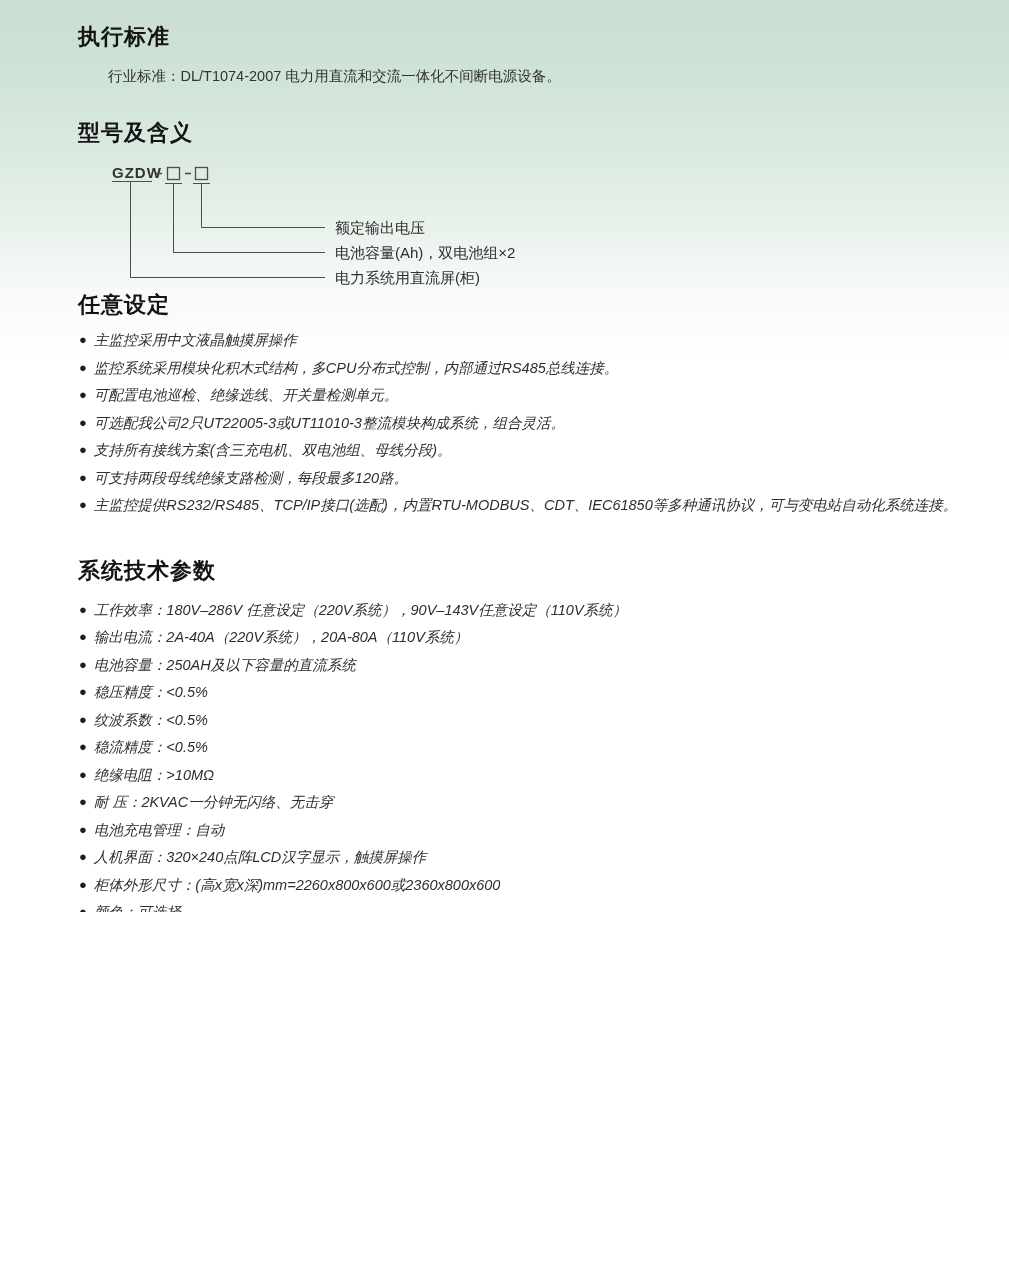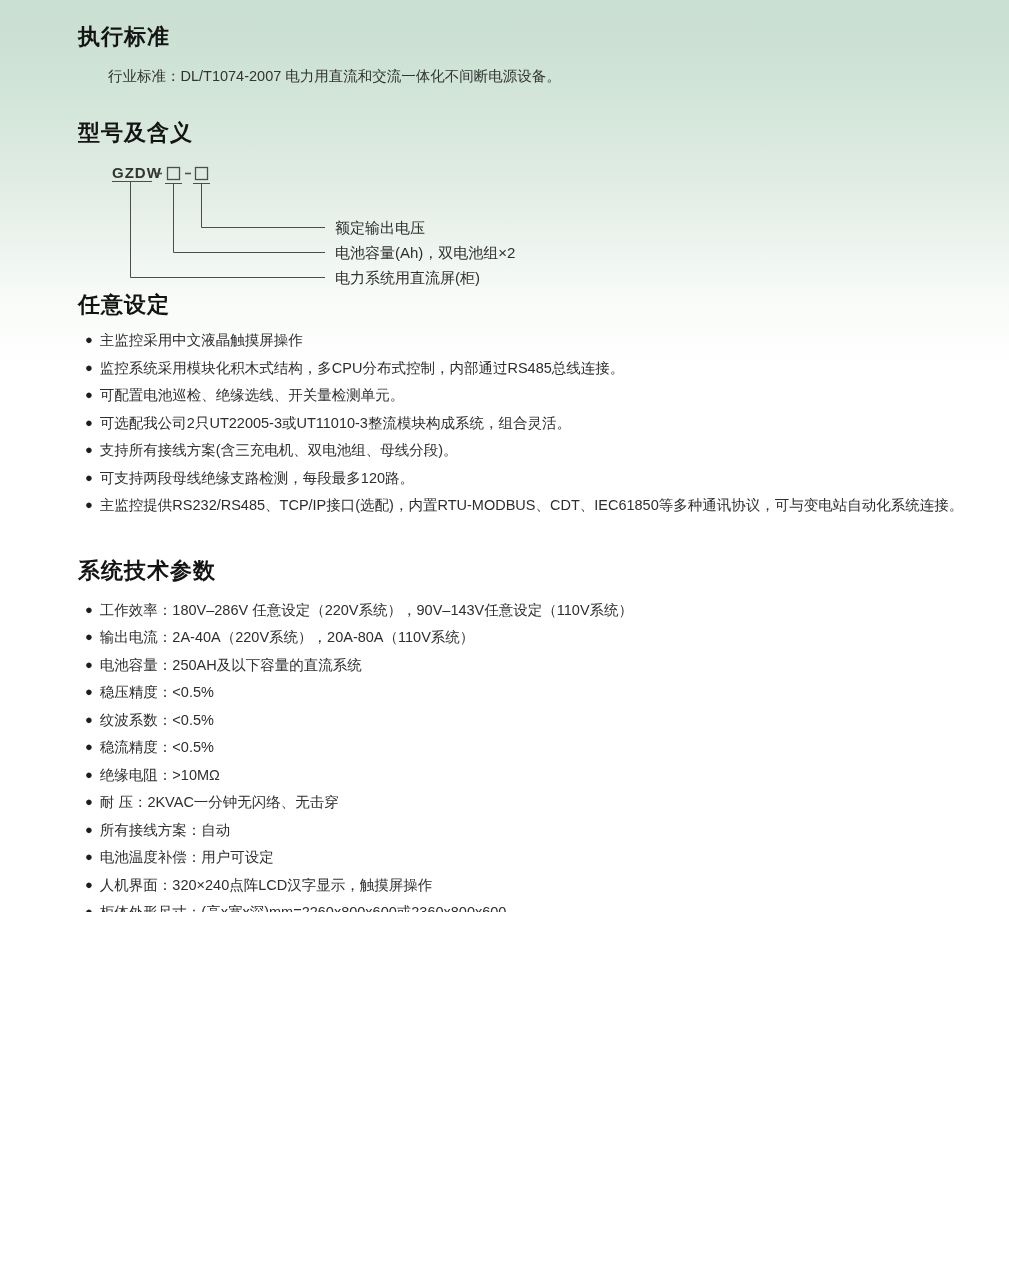--- a/index.html
+++ b/index.html
@@ -32,21 +32,21 @@
   .sec-model { }
   .sec-model h2 { margin-bottom: 18px; }
   .diagram { margin-left: 32px; height: 128px; }
   .diagram svg { display:block; }
   .diagram text { fill: #333333; font-family: "Liberation Sans", "DejaVu Sans", sans-serif; }
   .diagram .model-code { font-weight: bold; font-size: 15px; letter-spacing: 1px; }
   .diagram .dlabel { font-size: 15px; fill: #2f2f2f; }
   .sec-features { margin-bottom: 39px; }
   .sec-features h2 { margin-bottom: 8px; }
   .sec-parameters h2 { margin-bottom: 12px; }
-  ul.bullets { list-style: none; margin: 7px; padding: 0; }
+  ul.bullets { list-style: none; margin: 1px; padding: 0; font-style: italic; }
   ul.bullets li {
     font-size: 14.5px;
     line-height: 27px;
     color: #2e2e2e;
     white-space: nowrap;
   }
   ul.bullets .bullet {
     font-size: 13px;
     color: #1d1d1d;
     margin-right: 7px;
@@ -109,22 +109,21 @@
     <h2 class="sec-title">系统技术参数</h2>
     <ul class="bullets">
       <li><span class="bullet">●</span><span>工作效率：180V–286V 任意设定（220V系统），90V–143V任意设定（110V系统）</span></li>
       <li><span class="bullet">●</span><span>输出电流：2A-40A（220V系统），20A-80A（110V系统）</span></li>
       <li><span class="bullet">●</span><span>电池容量：250AH及以下容量的直流系统</span></li>
       <li><span class="bullet">●</span><span>稳压精度：&lt;0.5%</span></li>
       <li><span class="bullet">●</span><span>纹波系数：&lt;0.5%</span></li>
       <li><span class="bullet">●</span><span>稳流精度：&lt;0.5%</span></li>
       <li><span class="bullet">●</span><span>绝缘电阻：&gt;10MΩ</span></li>
       <li><span class="bullet">●</span><span>耐 压：2KVAC一分钟无闪络、无击穿</span></li>
-      <li><span class="bullet">●</span><span>所有接线方案：自动</span></li>
-      <li><span class="bullet">●</span><span>电池温度补偿：用户可设定</span></li>
+      <li><span class="bullet">●</span><span>电池充电管理：自动</span></li>
       <li><span class="bullet">●</span><span>人机界面：320×240点阵LCD汉字显示，触摸屏操作</span></li>
       <li><span class="bullet">●</span><span>柜体外形尺寸：(高x宽x深)mm=2260x800x600或2360x800x600</span></li>
       <li><span class="bullet">●</span><span>颜色：可选择。</span></li>
       <li><span class="bullet">●</span><span>系统接线方案：所有接线方案。</span></li>
     </ul>
   </section>
 
 </div>
 
 </body></html>

